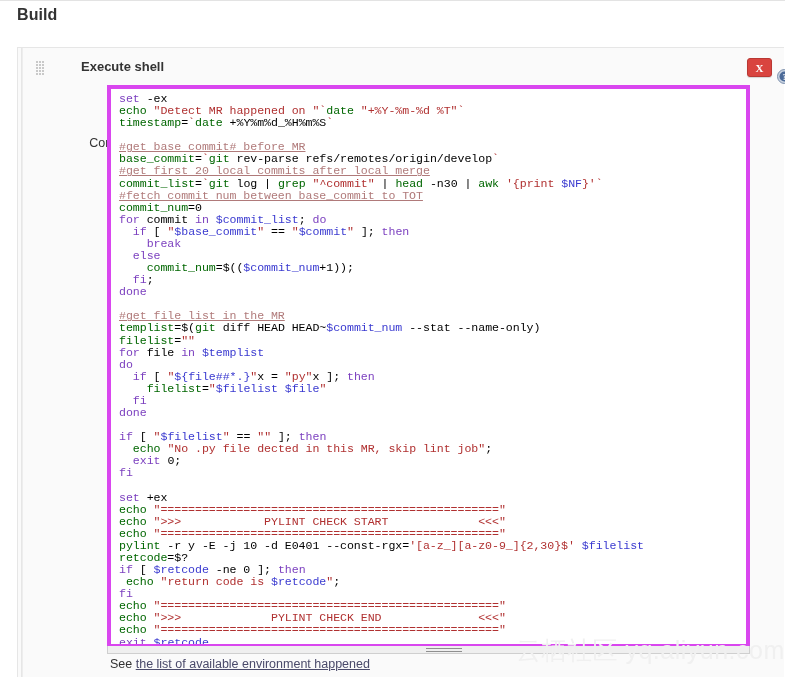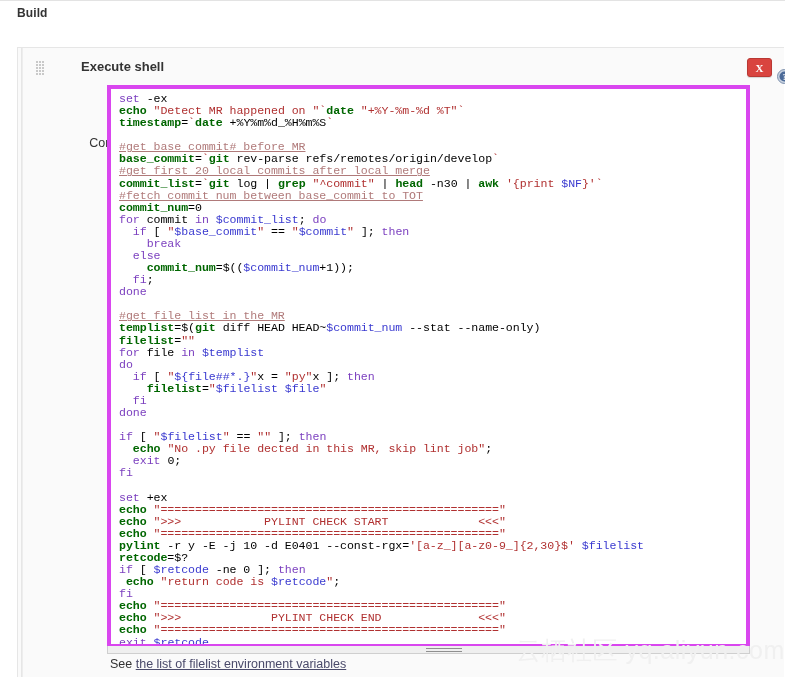--- a/index.html
+++ b/index.html
@@ -22,21 +22,21 @@
   .top-rule {
     position: absolute;
     left: 0; top: 0;
     width: 785px; height: 1px;
     background: #e3e3e3;
   }
   .section-title {
     position: absolute;
     left: 17px;
     top: 6px;
-    font-size: 12px;
+    font-size: 16px;
     font-weight: bold;
     color: #333333;
     letter-spacing: 0.1px;
     font-family: "Liberation Sans", sans-serif;
   }
   
   .build-panel {
     position: absolute;
     left: 17px;
     top: 47px;
@@ -152,21 +152,21 @@
     font-family: "Liberation Mono", "DejaVu Sans Mono", monospace;
     font-size: 11.6px;
     line-height: 12.08px;
     white-space: pre;
     color: #000000;
     letter-spacing: -0.05px;
   }
   .code-inner .ln { display: block; min-height: 12.08px; }
   
   .t-kw    { color: #7b3fbf; }   
-  .t-bi    { color: #006600; font-weight: bold; }   
+  .t-bi    { color: #006600; }   
   .t-str   { color: #b03030; }   
   .t-cmt   { color: #b07a7a; text-decoration: underline; }   
   .t-var   { color: #3a3ad0; }
   .t-plain { color: #000000; }
   
   .resize-strip {
     position: absolute;
     left: 107px;
     top: 646px;
     width: 643px;
@@ -244,17 +244,17 @@
   </div>
 
   <div class="code-box">
     <div class="code-inner" id="code-inner"><span class="ln"><span class="t-kw">set</span><span class="t-plain"> -ex</span></span><span class="ln"><span class="t-bi">echo </span><span class="t-str">"Detect MR happened on "</span><span class="t-str">`</span><span class="t-bi">date </span><span class="t-str">"+%Y-%m-%d %T"</span><span class="t-str">`</span></span><span class="ln"><span class="t-bi">timestamp</span><span class="t-plain">=</span><span class="t-str">`</span><span class="t-bi">date</span><span class="t-plain"> +%Y%m%d_%H%m%S</span><span class="t-str">`</span></span><span class="ln">&nbsp;</span><span class="ln"><span class="t-cmt">#get base commit# before MR</span></span><span class="ln"><span class="t-bi">base_commit</span><span class="t-plain">=</span><span class="t-str">`</span><span class="t-bi">git</span><span class="t-plain"> rev-parse refs/remotes/origin/develop</span><span class="t-str">`</span></span><span class="ln"><span class="t-cmt">#get first 20 local commits after local merge</span></span><span class="ln"><span class="t-bi">commit_list</span><span class="t-plain">=</span><span class="t-str">`</span><span class="t-bi">git</span><span class="t-plain"> log </span><span class="t-plain">|</span><span class="t-bi"> grep </span><span class="t-str">"^commit"</span><span class="t-plain"> | </span><span class="t-bi">head</span><span class="t-plain"> -n30 | </span><span class="t-bi">awk</span><span class="t-plain"> </span><span class="t-str">'{print </span><span class="t-var">$NF</span><span class="t-str">}'</span><span class="t-str">`</span></span><span class="ln"><span class="t-cmt">#fetch commit num between base_commit to TOT</span></span><span class="ln"><span class="t-bi">commit_num</span><span class="t-plain">=0</span></span><span class="ln"><span class="t-kw">for</span><span class="t-plain"> commit </span><span class="t-kw">in</span><span class="t-plain"> </span><span class="t-var">$commit_list</span><span class="t-plain">; </span><span class="t-kw">do</span></span><span class="ln"><span class="t-plain">  </span><span class="t-kw">if</span><span class="t-plain"> [ </span><span class="t-str">"</span><span class="t-var">$base_commit</span><span class="t-str">"</span><span class="t-plain"> == </span><span class="t-str">"</span><span class="t-var">$commit</span><span class="t-str">"</span><span class="t-plain"> ]; </span><span class="t-kw">then</span></span><span class="ln"><span class="t-plain">    </span><span class="t-kw">break</span></span><span class="ln"><span class="t-plain">  </span><span class="t-kw">else</span></span><span class="ln"><span class="t-plain">    </span><span class="t-bi">commit_num</span><span class="t-plain">=$((</span><span class="t-var">$commit_num</span><span class="t-plain">+1));</span></span><span class="ln"><span class="t-plain">  </span><span class="t-kw">fi</span><span class="t-plain">;</span></span><span class="ln"><span class="t-kw">done</span></span><span class="ln">&nbsp;</span><span class="ln"><span class="t-cmt">#get file list in the MR</span></span><span class="ln"><span class="t-bi">templist</span><span class="t-plain">=$(</span><span class="t-bi">git</span><span class="t-plain"> diff HEAD HEAD~</span><span class="t-var">$commit_num</span><span class="t-plain"> --stat --name-only)</span></span><span class="ln"><span class="t-bi">filelist</span><span class="t-plain">=</span><span class="t-str">""</span></span><span class="ln"><span class="t-kw">for</span><span class="t-plain"> file </span><span class="t-kw">in</span><span class="t-plain"> </span><span class="t-var">$templist</span></span><span class="ln"><span class="t-kw">do</span></span><span class="ln"><span class="t-plain">  </span><span class="t-kw">if</span><span class="t-plain"> [ </span><span class="t-str">"</span><span class="t-var">${file##*.}</span><span class="t-str">"</span><span class="t-plain">x = </span><span class="t-str">"py"</span><span class="t-plain">x ]; </span><span class="t-kw">then</span></span><span class="ln"><span class="t-plain">    </span><span class="t-bi">filelist</span><span class="t-plain">=</span><span class="t-str">"</span><span class="t-var">$filelist</span><span class="t-str"> </span><span class="t-var">$file</span><span class="t-str">"</span></span><span class="ln"><span class="t-plain">  </span><span class="t-kw">fi</span></span><span class="ln"><span class="t-kw">done</span></span><span class="ln">&nbsp;</span><span class="ln"><span class="t-kw">if</span><span class="t-plain"> [ </span><span class="t-str">"</span><span class="t-var">$filelist</span><span class="t-str">"</span><span class="t-plain"> == </span><span class="t-str">""</span><span class="t-plain"> ]; </span><span class="t-kw">then</span></span><span class="ln"><span class="t-plain">  </span><span class="t-bi">echo </span><span class="t-str">"No .py file dected in this MR, skip lint job"</span><span class="t-plain">;</span></span><span class="ln"><span class="t-plain">  </span><span class="t-kw">exit</span><span class="t-plain"> 0;</span></span><span class="ln"><span class="t-kw">fi</span></span><span class="ln">&nbsp;</span><span class="ln"><span class="t-kw">set</span><span class="t-plain"> +ex</span></span><span class="ln"><span class="t-bi">echo </span><span class="t-str">"================================================="</span></span><span class="ln"><span class="t-bi">echo </span><span class="t-str">"&gt;&gt;&gt;            PYLINT CHECK START             &lt;&lt;&lt;"</span></span><span class="ln"><span class="t-bi">echo </span><span class="t-str">"================================================="</span></span><span class="ln"><span class="t-bi">pylint</span><span class="t-plain"> -r y -E -j 10 -d E0401 --const-rgx=</span><span class="t-str">'[a-z_][a-z0-9_]{2,30}$'</span><span class="t-plain"> </span><span class="t-var">$filelist</span></span><span class="ln"><span class="t-bi">retcode</span><span class="t-plain">=$?</span></span><span class="ln"><span class="t-kw">if</span><span class="t-plain"> [ </span><span class="t-var">$retcode</span><span class="t-plain"> -ne 0 ]; </span><span class="t-kw">then</span></span><span class="ln"><span class="t-plain"> </span><span class="t-bi">echo </span><span class="t-str">"return code is </span><span class="t-var">$retcode</span><span class="t-str">"</span><span class="t-plain">;</span></span><span class="ln"><span class="t-kw">fi</span></span><span class="ln"><span class="t-bi">echo </span><span class="t-str">"================================================="</span></span><span class="ln"><span class="t-bi">echo </span><span class="t-str">"&gt;&gt;&gt;             PYLINT CHECK END              &lt;&lt;&lt;"</span></span><span class="ln"><span class="t-bi">echo </span><span class="t-str">"================================================="</span></span><span class="ln"><span class="t-kw">exit</span><span class="t-plain"> </span><span class="t-var">$retcode</span></span></div>
   </div>
 
   <div class="resize-strip">
     <div class="resize-grip"></div>
   </div>
 
-  <div class="env-note"><span>See </span><a href="#">the list of filelist environment variables</a></div>
+  <div class="env-note"><span>See </span><a href="#">the list of available environment happened</a></div>
 
   <div class="watermark">云栖社区 yq.aliyun.com</div>
 
 </div>
 
 </body></html>

